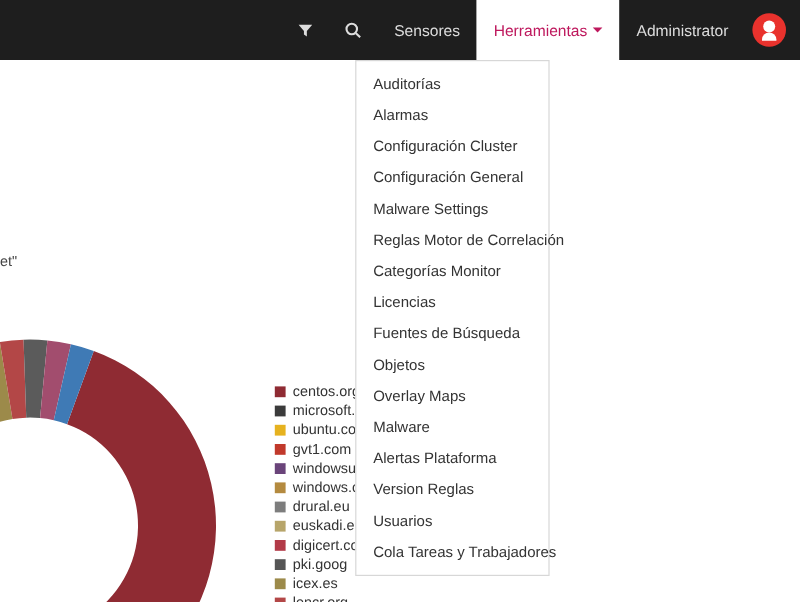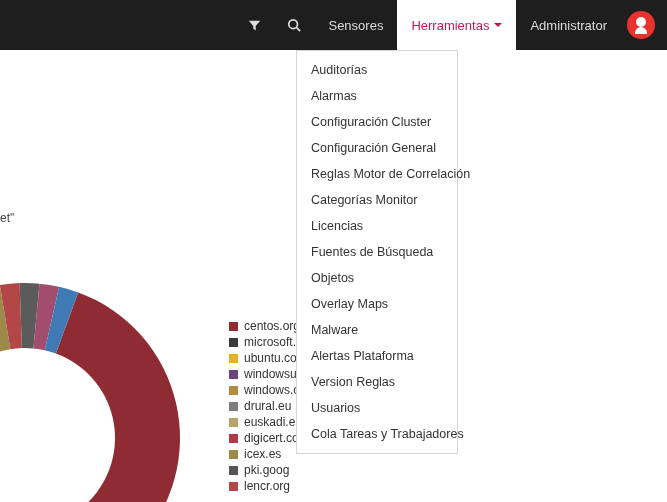--- a/index.html
+++ b/index.html
@@ -142,20 +142,21 @@
   <div class="avatar" style="position:relative;">
     <div class="avatar-inner"></div>
   </div>
 </div>
 
 <div class="dropdown">
   <div class="item">Auditorías</div>
   <div class="item">Alarmas</div>
   <div class="item">Configuración Cluster</div>
   <div class="item">Configuración General</div>
+  <div class="item">Malware Settings</div>
   <div class="item">Reglas Motor de Correlación</div>
   <div class="item">Categorías Monitor</div>
   <div class="item">Licencias</div>
   <div class="item">Fuentes de Búsqueda</div>
   <div class="item">Objetos</div>
   <div class="item">Overlay Maps</div>
   <div class="item">Malware</div>
   <div class="item">Alertas Plataforma</div>
   <div class="item">Version Reglas</div>
   <div class="item">Usuarios</div>
@@ -192,45 +193,49 @@
       </div>
       <div class="row">
         <div class="sw" style="background: rgb(59, 59, 59);"></div>
         <span>microsoft.com</span>
       </div>
       <div class="row">
         <div class="sw" style="background: rgb(230, 178, 31);"></div>
         <span>ubuntu.com</span>
       </div>
       <div class="row">
+        <div class="sw" style="background: rgb(193, 57, 43);"></div>
+        <span>gvt1.com</span>
+      </div>
+      <div class="row">
         <div class="sw" style="background: rgb(106, 68, 122);"></div>
         <span>windowsupdate.com</span>
       </div>
       <div class="row">
         <div class="sw" style="background: rgb(180, 138, 63);"></div>
         <span>windows.com</span>
       </div>
       <div class="row">
         <div class="sw" style="background: rgb(125, 125, 125);"></div>
         <span>drural.eu</span>
       </div>
       <div class="row">
         <div class="sw" style="background: rgb(183, 165, 106);"></div>
         <span>euskadi.eus</span>
       </div>
       <div class="row">
         <div class="sw" style="background: rgb(178, 58, 72);"></div>
         <span>digicert.com</span>
       </div>
       <div class="row">
+        <div class="sw" style="background: rgb(85, 85, 85);"></div>
+        <span>pki.goog</span>
+      </div>
+      <div class="row">
         <div class="sw" style="background: rgb(156, 138, 74);"></div>
         <span>icex.es</span>
       </div>
       <div class="row">
-        <div class="sw" style="background: rgb(85, 85, 85);"></div>
-        <span>pki.goog</span>
-      </div>
-      <div class="row">
         <div class="sw" style="background: rgb(179, 71, 71);"></div>
         <span>lencr.org</span>
       </div>
     </div>
 </div>
 
 </body></html>

